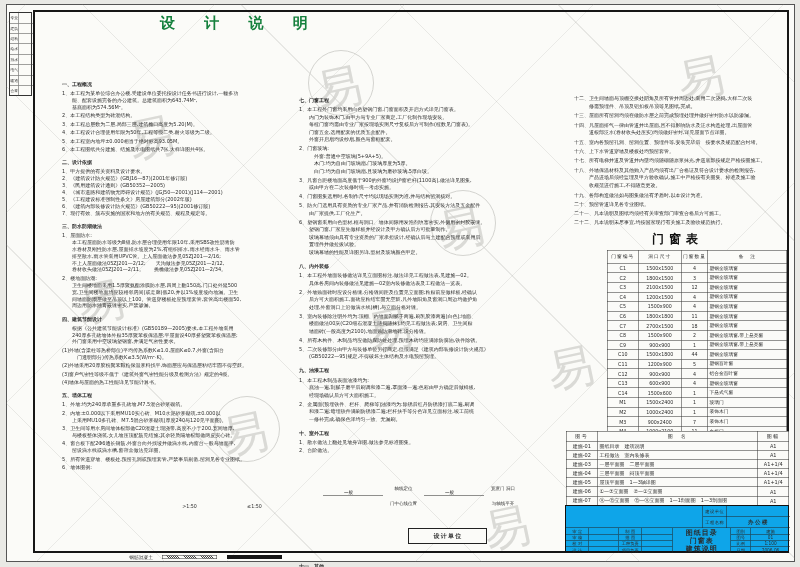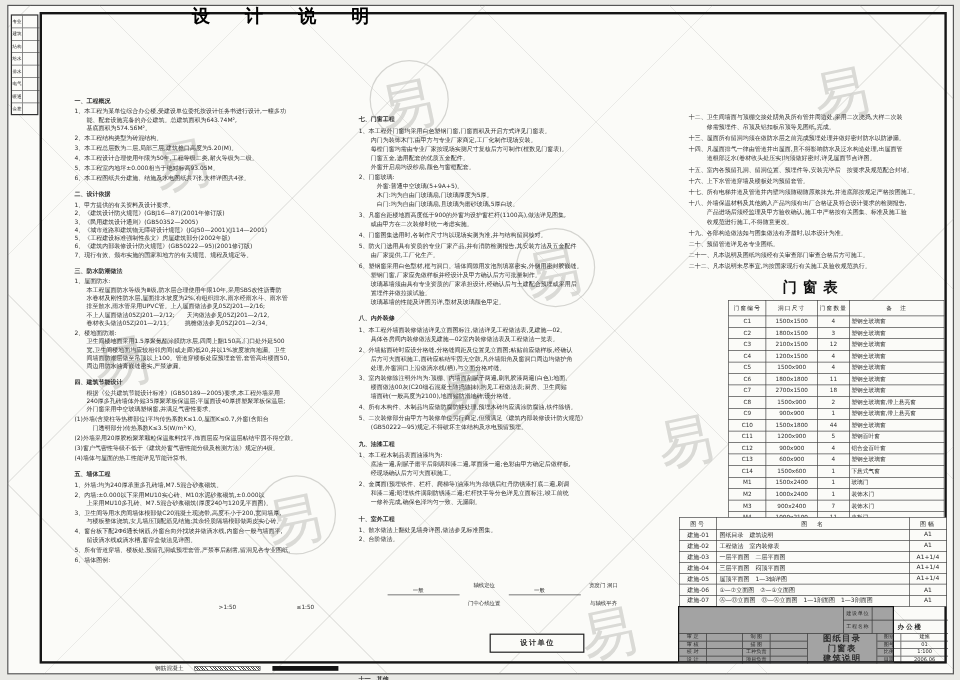--- a/index.html
+++ b/index.html
@@ -26,22 +26,22 @@
   .ring1{left:308px;top:50px;} .ring2{left:430px;top:190px;} .ring3{left:214px;top:396px;}
   .frame{position:absolute;left:33px;top:10px;width:756px;height:543px;border:2px solid #161616;z-index:2;}
   
   .sign-strip{position:absolute;left:9px;top:12px;width:23px;height:84px;border:1px solid #333;z-index:3;background:#fbfbf8;}
   .ss-inner{width:46px;transform:scale(.5);transform-origin:0 0;}
   .ss-row{height:20.8px;border-bottom:1px solid #444;display:flex;}
   .ss-row:last-child{border-bottom:none;}
   .ss-cell-l{width:18px;border-right:1px solid #444;font-size:7.5px;line-height:20.8px;overflow:hidden;text-align:center;}
   .ss-cell-r{flex:1;}
   
-  .doc-title{position:absolute;left:160px;top:4px;z-index:3;font-size:15px;font-weight:bold;
-             letter-spacing:12px;white-space:nowrap;color:#000000;}
+  .doc-title{position:absolute;left:160px;top:14px;z-index:3;font-size:15px;font-weight:bold;
+             letter-spacing:12px;white-space:nowrap;color:#15803d;}
   
   .col{position:absolute;z-index:3;}
   .col-inner{transform:scale(.5);transform-origin:0 0;font-size:10px;white-space:pre;color:#2e2e2e;}
   .col-inner .h{font-weight:bold;margin:13px 0 4px;}
   .col-inner .l{}
   .col-inner .i{margin-top:3px;}
   #colL .col-inner{width:466px;line-height:13.8px;}
   #colM .col-inner{width:524px;line-height:15px;}
   #colR .col-inner{width:430px;line-height:15.6px;}
   
@@ -70,21 +70,21 @@
   #dwTable td,#dwTable th{border:1px solid #2a2a2a;padding:0 3px;text-align:center;white-space:nowrap;overflow:hidden;}
   #dwTable td:nth-child(4){text-align:left;}
   
   .idx-title{position:absolute;left:620px;top:406px;z-index:3;font-size:14px;font-weight:bold;letter-spacing:9px;color:#111;}
   #idxTable table{width:446px;font-size:10px;}
   #idxTable th{height:20px;font-weight:normal;letter-spacing:3px;}
   #idxTable td{height:18.3px;}
   #idxTable td,#idxTable th{border:1px solid #2a2a2a;padding:0 4px;text-align:center;white-space:nowrap;overflow:hidden;}
   #idxTable td:nth-child(2){text-align:left;}
   
-  .tb{position:absolute;left:565px;top:505px;width:180px;height:47px;z-index:3;border:1.5px solid #111;background:#a3a3a3;}
+  .tb{position:absolute;left:565px;top:505px;width:224px;height:47px;z-index:3;border:1.5px solid #111;background:#0ea5e9;}
   .tb-inner{position:relative;width:448px;height:94px;transform:scale(.5);transform-origin:0 0;font-size:9px;}
   .tb-cell{position:absolute;border-right:1px solid #222;border-bottom:1px solid #222;overflow:hidden;}
   .tb-lab{display:flex;align-items:center;justify-content:center;letter-spacing:1px;}
   .tb-grid-row{display:flex;height:12.5px;border-bottom:1px solid #222;}
   .tb-grid-row:last-child{border-bottom:none;}
   .tb-grid-row .c1{width:46px;border-right:1px solid #222;font-size:8.5px;line-height:12.5px;text-align:center;overflow:hidden;white-space:nowrap;}
   .tb-grid-row .c2{flex:1;}
   .tb-sheetname{position:absolute;left:214px;top:44px;width:116px;height:50px;border-right:1px solid #222;
       display:flex;flex-direction:column;justify-content:center;align-items:center;}
   .tb-sheetname div{font-size:14px;font-weight:bold;line-height:16px;letter-spacing:2px;}

